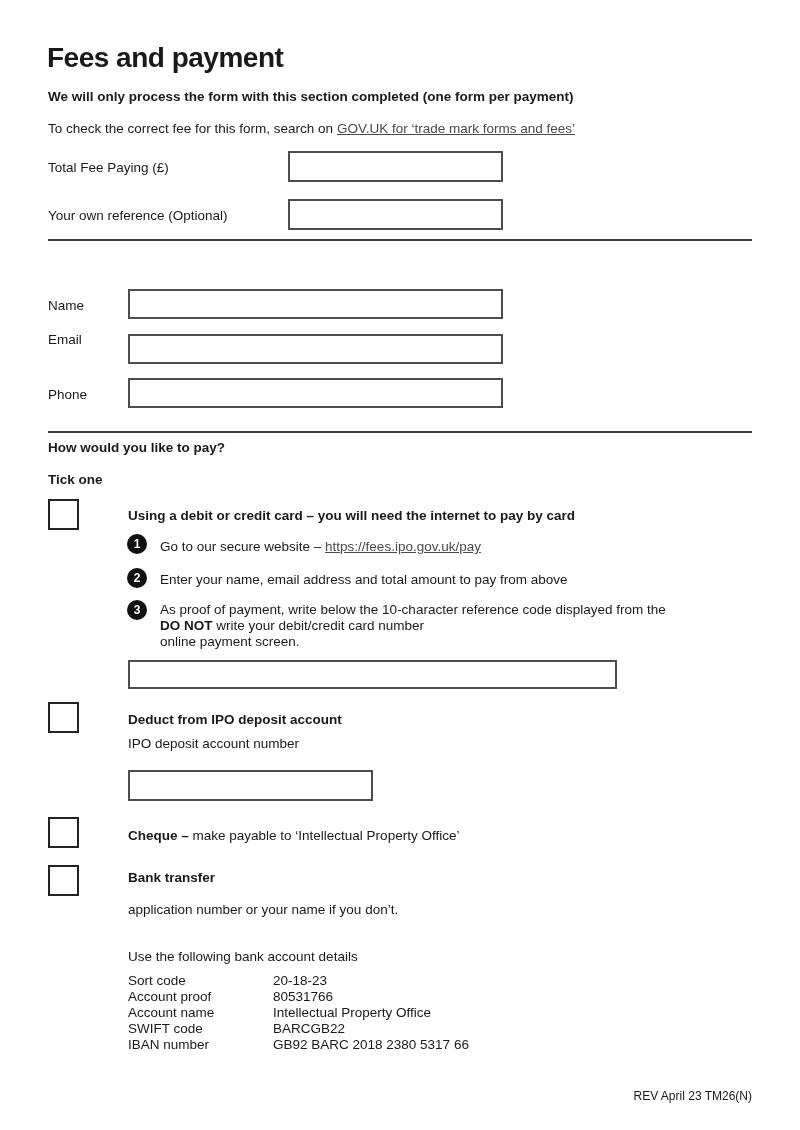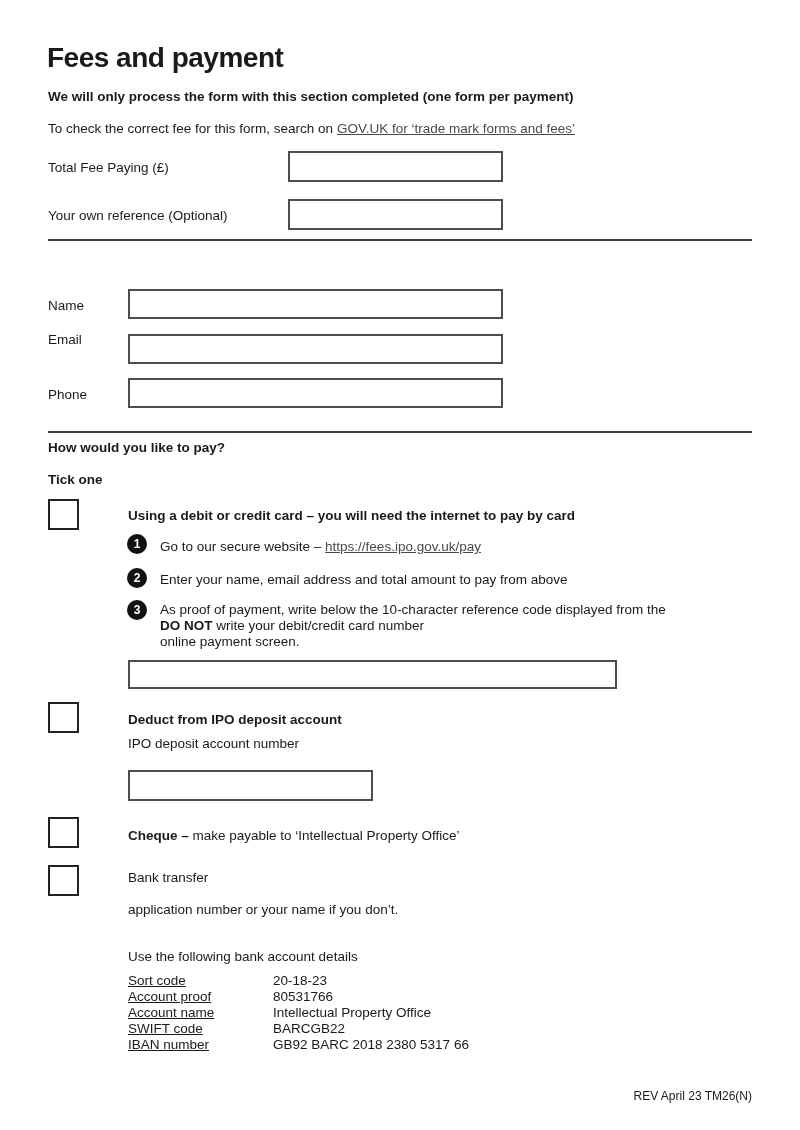--- a/index.html
+++ b/index.html
@@ -36,26 +36,26 @@
   .step-circle{width:20px;height:20px;border-radius:50%;background:#111;color:#fff;
                text-align:center;line-height:20px;font-size:12px;font-weight:bold;}
   .sc1{left:127px;top:534px;} .sc2{left:127px;top:568px;} .sc3{left:127px;top:600px;}
   .step-text1{left:160px;top:539px;} .step-text2{left:160px;top:572px;}
   .step-text3{left:160px;top:602px;line-height:16px;width:540px;}
   .inp-paycode{left:128px;top:660px;width:489px;height:29px;}
   .deposit-label{left:128px;top:712px;font-weight:bold;}
   .deposit-sub{left:128px;top:736px;}
   .inp-deposit{left:128px;top:770px;width:245px;height:31px;}
   .cheque-text{left:128px;top:828px;}
-  .bank-label{left:128px;top:870px;font-weight:normal;}
+  .bank-label{left:128px;top:870px;font-weight:bold;}
   .bank-ref{left:128px;top:902px;line-height:16.5px;width:500px;}
   .bank-intro{left:128px;top:949px;}
   .bank-table{left:128px;top:973px;line-height:16px;}
   .bank-row{display:flex;}
-  .bank-row .k{width:145px;text-decoration:underline;}
+  .bank-row .k{width:145px;}
   .footer{right:48px;top:1089px;font-size:12px;}
 </style>
 </head>
 <body>
 
 <div class="page">
 
   <div class="abs title">Fees and payment</div>
 
   <div class="abs fee-check"><span>To check the correct fee for this form, search on </span><a class="lnk">GOV.UK for ‘trade mark forms and fees’</a></div>

